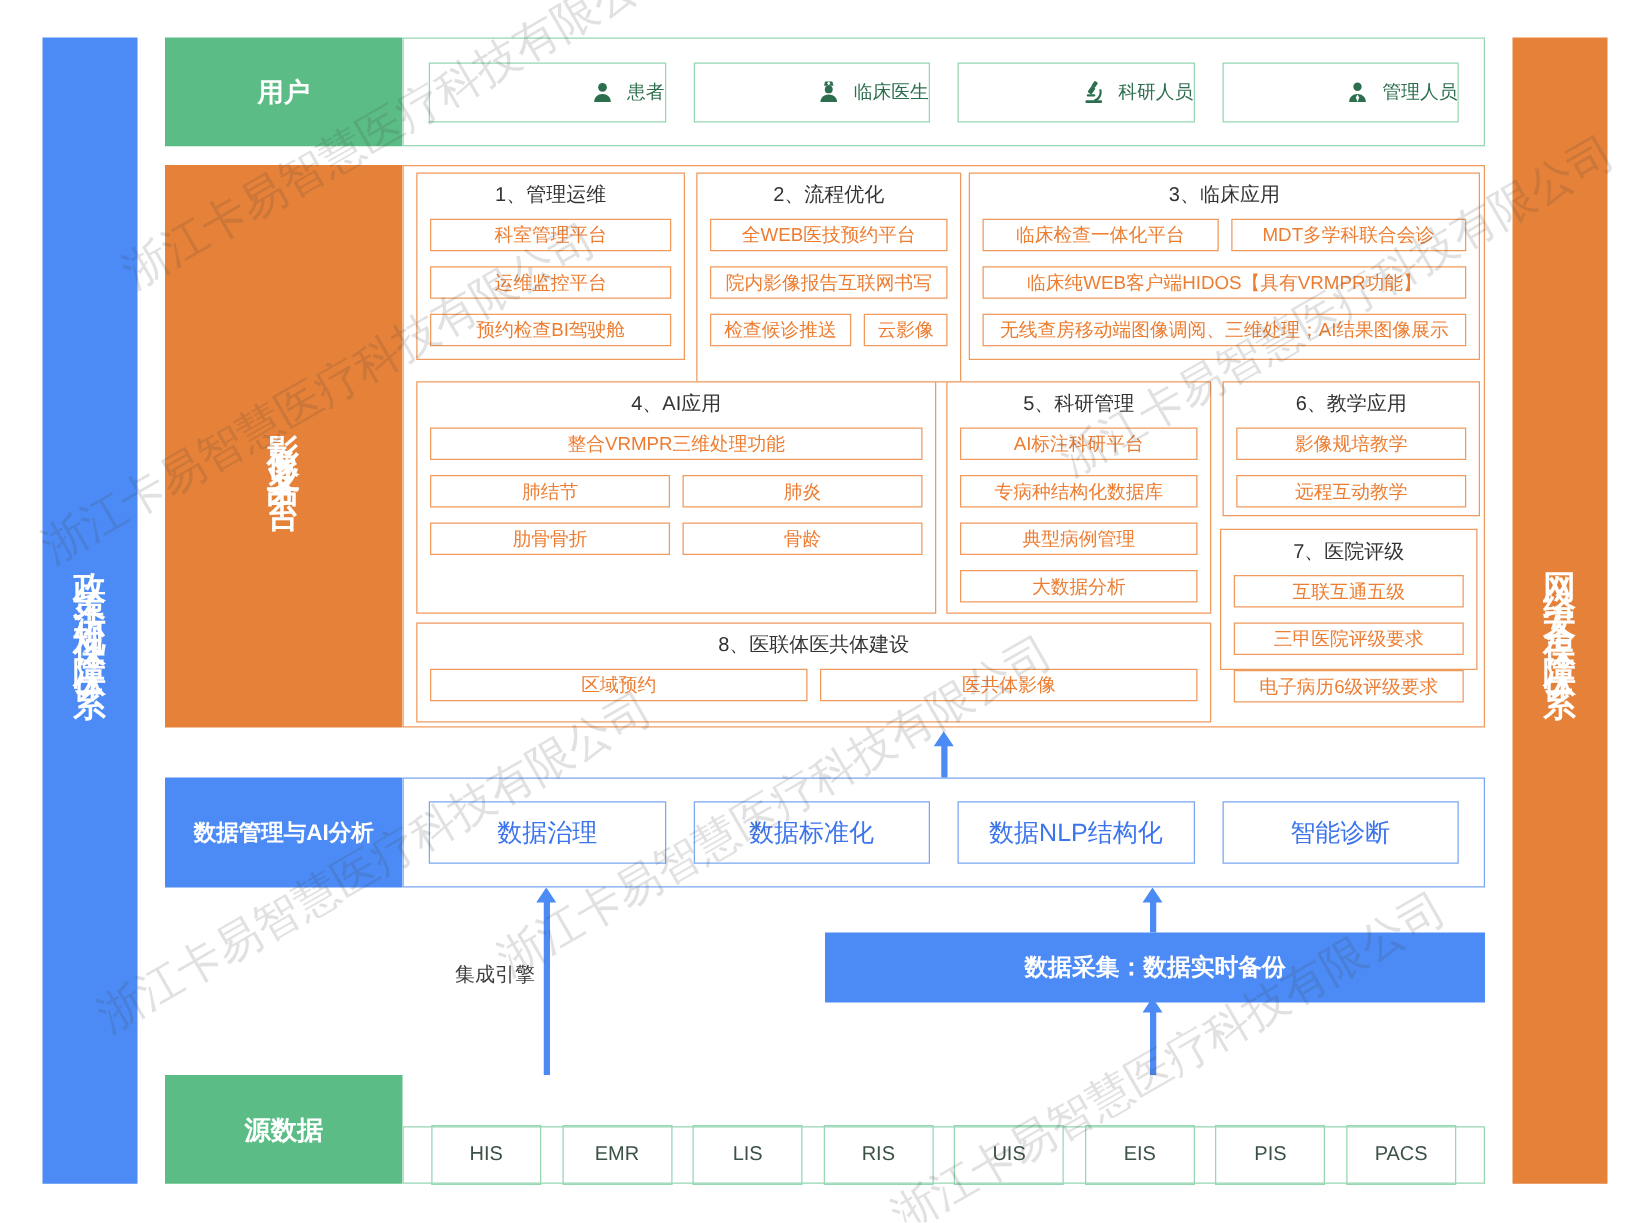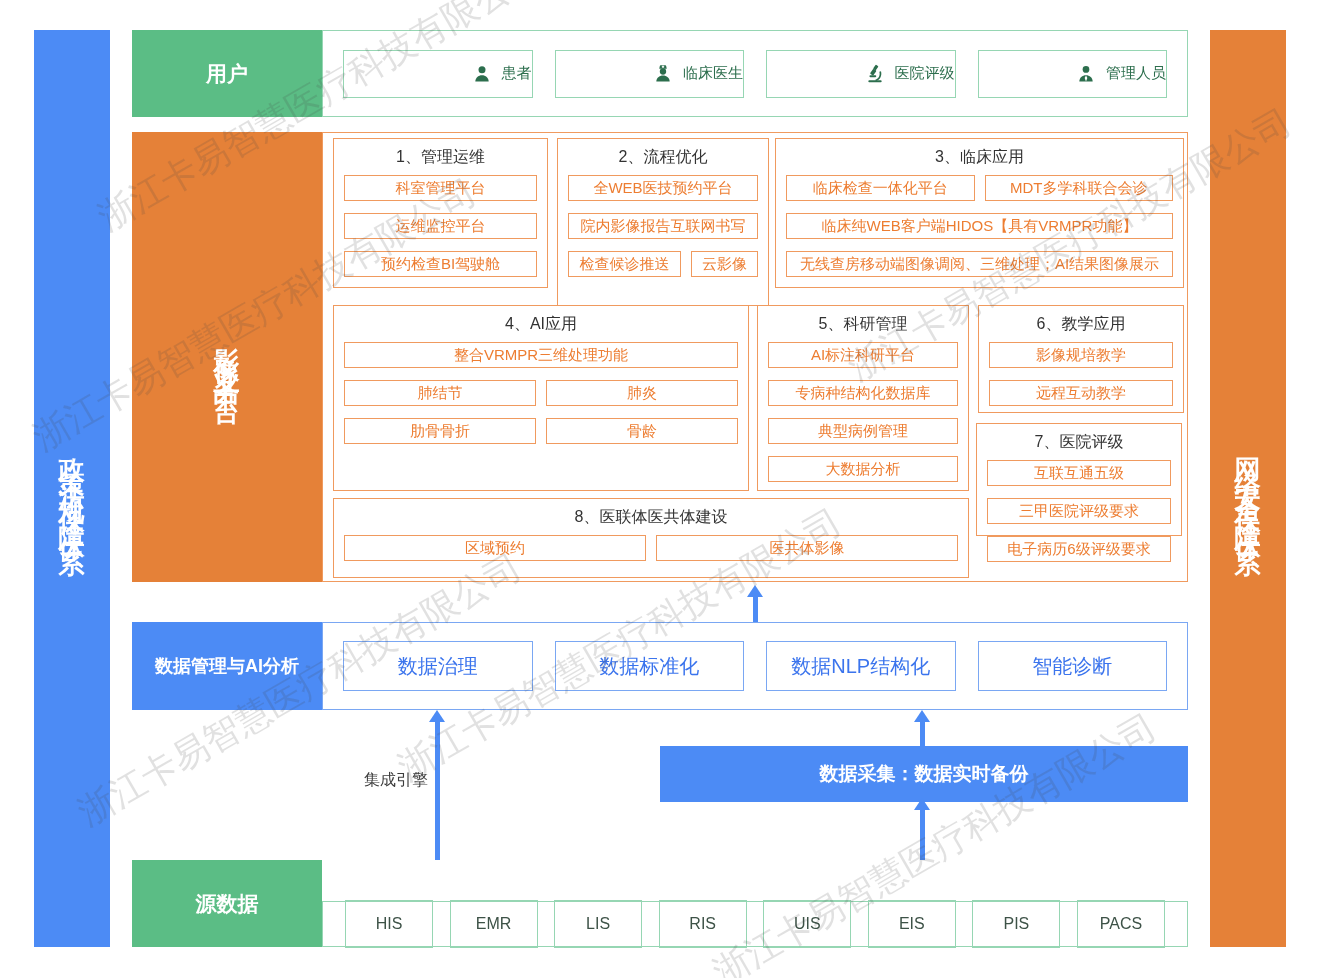--- a/index.html
+++ b/index.html
@@ -105,21 +105,21 @@
       <div class="user-box">
         <span class="uicon">
           <svg viewBox="0 0 24 24">
               <rect x="10.9" y="1.2" width="4" height="6" rx="1" transform="rotate(35 12.9 4.2)"></rect>
               <rect x="7.6" y="6.2" width="4.6" height="7.2" rx="1" transform="rotate(35 9.9 9.8)"></rect>
               <path d="M17.2 9.2c1.3 4.2-.8 8.2-4.8 9.6l.6 2c5-1.6 7.7-6.6 6.2-12z"></path>
               <rect x="4" y="19.4" width="16" height="2.6" rx="1.2"></rect>
               <rect x="5.3" y="13.6" width="8.2" height="2.2" rx="1"></rect>
             </svg>
         </span>
-        <span>医院评级</span>
+        <span>科研人员</span>
       </div>
       <div class="user-box">
         <span class="uicon">
           <svg viewBox="0 0 24 24">
               <circle cx="12" cy="6.5" r="4"></circle>
               <path d="M4 21c0-4.5 3.6-7.5 8-7.5s8 3 8 7.5z"></path>
               <path d="M12 13.8l-1.6 3 1.6 4.2 1.6-4.2z" fill="#fff"></path>
             </svg>
         </span>
         <span>管理人员</span>

